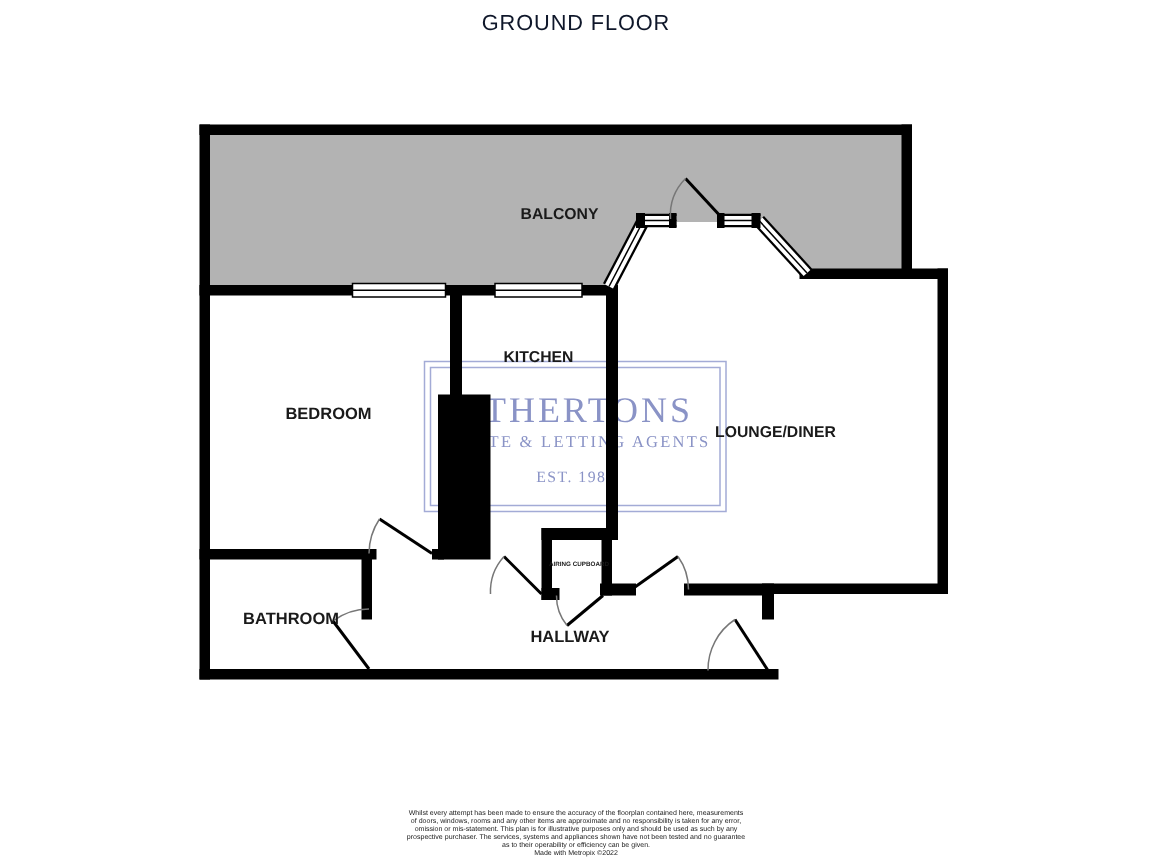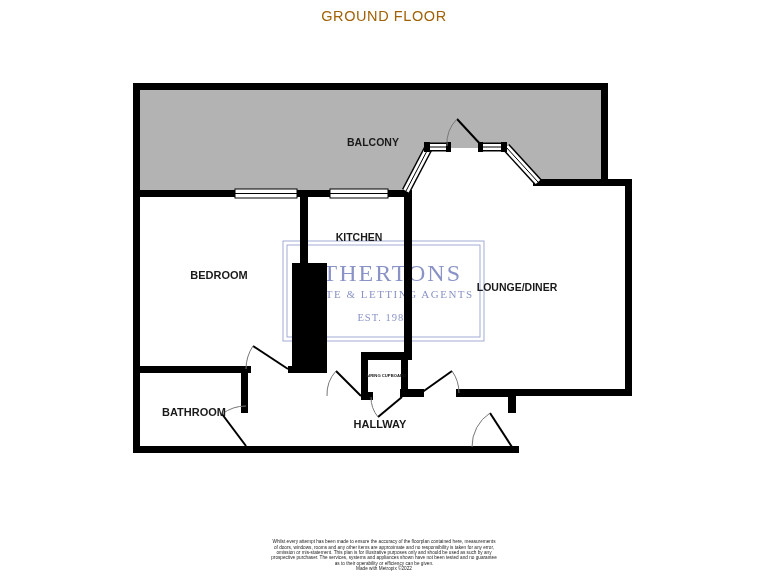--- a/index.html
+++ b/index.html
@@ -12,21 +12,21 @@
     overflow: hidden;
   }
   .title {
     position: absolute;
     top: 8px;
     left: 0;
     width: 768px;
     text-align: center;
     font-size: 14.5px;
     letter-spacing: 0.6px;
-    color: #a16207;
+    color: #0f172a;
   }
   .plan-svg {
     position: absolute;
     top: 0;
     left: 0;
   }
   .room-label {
     font-family: "Liberation Sans", sans-serif;
     font-weight: bold;
     fill: #1a1a1a;

